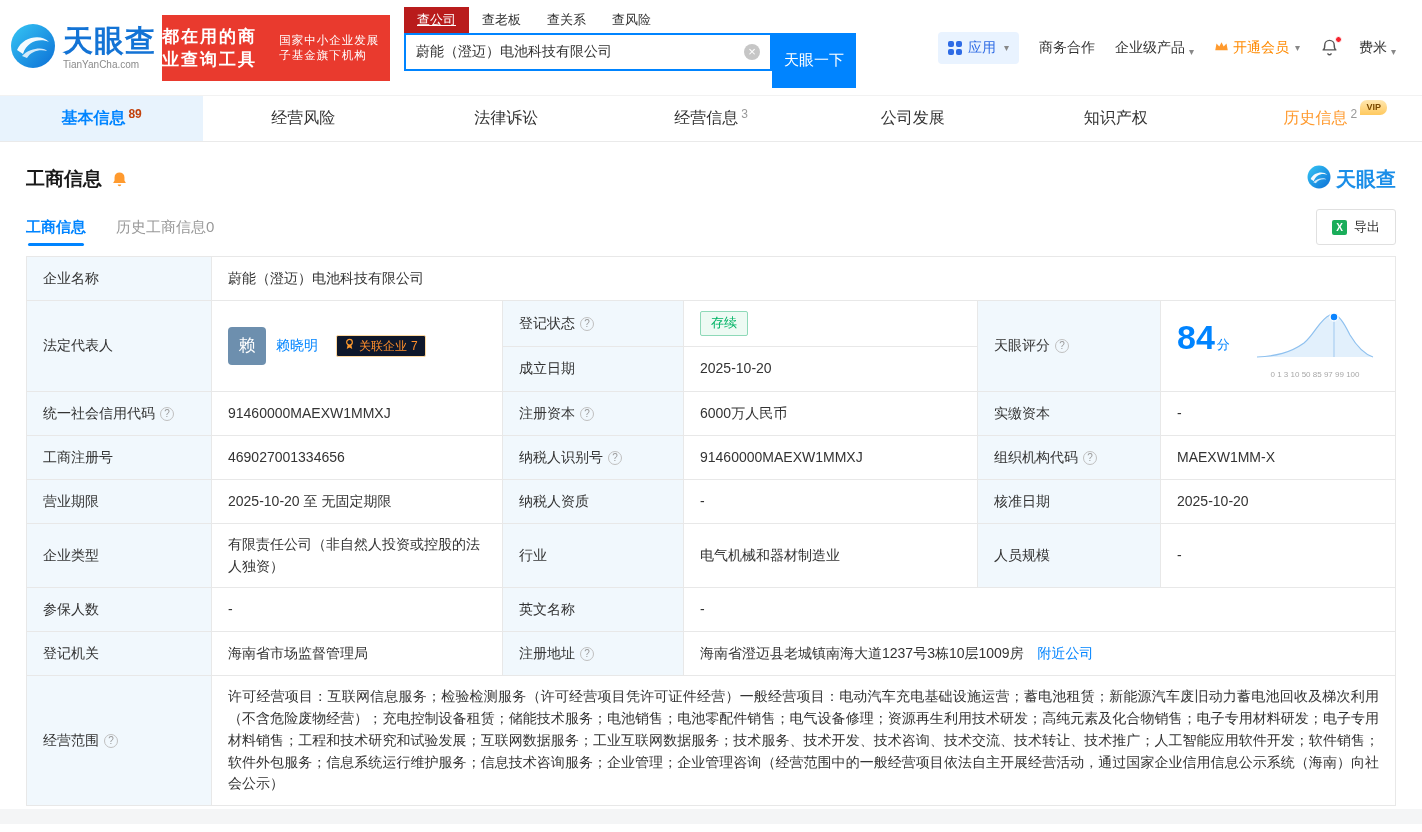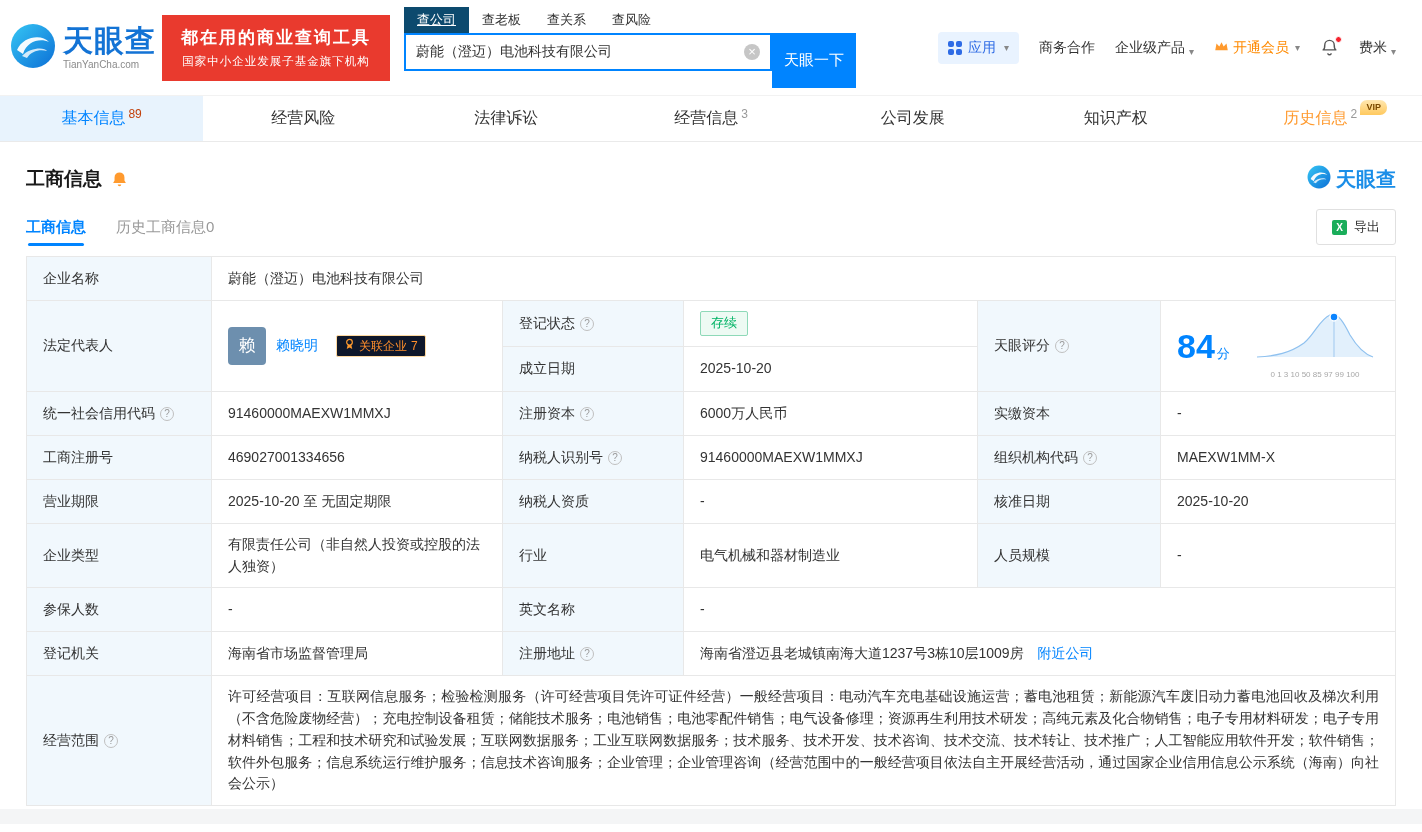--- a/index.html
+++ b/index.html
@@ -6,28 +6,28 @@
   html,body { width:1422px; height:832px; overflow:hidden; background:#fff;
     font-family:"Liberation Sans","DejaVu Sans",sans-serif; color:#333; }
   a { text-decoration:none; }
 
   
   .top-header { height:95px; display:flex; align-items:center; padding:0 26px 0 10px; background:#fff; }
   .logo { display:flex; align-items:center; gap:7px; cursor:pointer; }
   .logo-text .cn { font-size:30px; font-weight:bold; color:#1373d5; line-height:1.05; letter-spacing:1px; }
   .logo-text .en { font-size:10px; color:#8a8a8a; margin-top:2px; }
   .promo { margin-left:6px; width:228px; height:66px; background:#e93a2e; color:#fff;
-    display:flex; flex-direction:column; align-items:center; justify-content:center; gap:5px; }
+    display:flex; flex-direction:row; align-items:center; justify-content:center; gap:5px; }
   .promo .l1 { font-size:17px; font-weight:bold; letter-spacing:2px; }
   .promo .l2 { font-size:11.5px; letter-spacing:1px; }
 
   .search-block { margin-left:14px; }
   .search-tabs { display:flex; align-items:flex-end; }
   .stab { font-size:13px; color:#333; padding:4px 13px; cursor:pointer; }
-  .stab.active { background:#0c4a6e; color:#fff;text-decoration:underline; }
+  .stab.active { background:#b91c1c; color:#fff;text-decoration:underline; }
   .search-row { display:flex; }
   .search-box { width:368px; height:38px; border:2px solid #0084ff; background:#fff;
     display:flex; align-items:center; padding:0 10px; }
   .search-box input { border:none; outline:none; flex:1; font-size:14px; color:#333;
     font-family:"Liberation Sans","DejaVu Sans",sans-serif; }
   .clear-icon { width:16px; height:16px; border-radius:50%; background:#c6c6c6; color:#fff;
     font-size:13px; line-height:15px; text-align:center; cursor:pointer; flex:0 0 auto; }
   .search-btn { width:84px; height:55px; background:#0084ff; color:#fff; font-size:15px;
     border:none; cursor:pointer; display:flex; align-items:center; justify-content:center; }
 
@@ -41,21 +41,21 @@
   .vip-link { color:#ff8a00; cursor:pointer; display:flex; align-items:center; gap:4px; }
   .bell-wrap { position:relative; cursor:pointer; display:flex; }
   .bell-dot { position:absolute; top:-2px; right:-3px; width:7px; height:7px; background:#f5222d;
     border-radius:50%; border:1px solid #fff; }
 
   
   .main-tabs { height:47px; display:flex; border-top:1px solid #f2f2f2; border-bottom:1px solid #eaeaea; }
   .mtab { flex:1; display:flex; align-items:center; justify-content:center; font-size:16px;
     color:#333; position:relative; cursor:pointer; }
   .mtab .mtab-count { font-size:12px; color:#999; margin-left:3px; vertical-align:super; transform:translateY(-5px); display:inline-block; }
-  .mtab.active { background:#e8f3fd; color:#0084ff; font-weight:normal; }
+  .mtab.active { background:#e8f3fd; color:#0084ff; font-weight:bold; }
   .mtab.active .mtab-count { color:#c2410c; }
   .mtab.history { color:#ff9a2e; }
   .vip-badge { position:absolute; top:4px; left:50%; margin-left:40px; height:15px; line-height:15px;
     padding:0 6px; font-size:9px; font-weight:bold; color:#7c4a00;
     background:linear-gradient(180deg,#ffe7b0,#ffc95e); border-radius:7px 7px 7px 0; }
 
   
   .content { padding:0 26px; }
   .section-head { display:flex; align-items:center; margin-top:22px; height:30px; }
   .section-title { font-size:19px; font-weight:bold; color:#1a1a1a; }
@@ -84,21 +84,21 @@
     vertical-align:1px; cursor:pointer; }
   .status-badge { display:inline-block; color:#00b365; border:1px solid #8ed9b8; background:#edfaf3;
     font-size:13px; padding:1px 10px; border-radius:2px; }
   .rep { display:flex; align-items:center; gap:10px; }
   .avatar { width:38px; height:38px; background:#6d8fae; color:#fff; font-size:17px;
     display:flex; align-items:center; justify-content:center; border-radius:4px; cursor:pointer; flex:0 0 auto; }
   .rep-name { color:#0084ff; font-size:14px; cursor:pointer; }
   .rel-badge { display:inline-flex; gap:4px; border:1px solid #ffd9a0;
     background:#0f172a; color:#ff8e2b; font-size:12px; padding:1px 7px; border-radius:2px;
     margin-left:8px; cursor:pointer; white-space:nowrap; }
-  .score-cell { display:flex; align-items:center; justify-content:space-between; }
+  .score-cell { display:flex; align-items:flex-start; justify-content:space-between; }
   .score-num { font-size:34px; font-weight:bold; color:#0084ff; cursor:pointer; }
   .score-unit { font-size:13px; color:#0084ff; margin-left:2px; }
   .score-chart { width:128px; text-align:center; }
   .axis { font-size:8px; color:#a8a8a8; white-space:nowrap; margin-top:-1px; }
   .nearby-link { color:#0084ff; margin-left:10px; cursor:pointer; }
   .scope-cell { line-height:1.85; text-align:justify; }
 
   .footer-strip { height:15px; background:#f4f5f6; margin-top:3px; }
 </style>
 </head>

